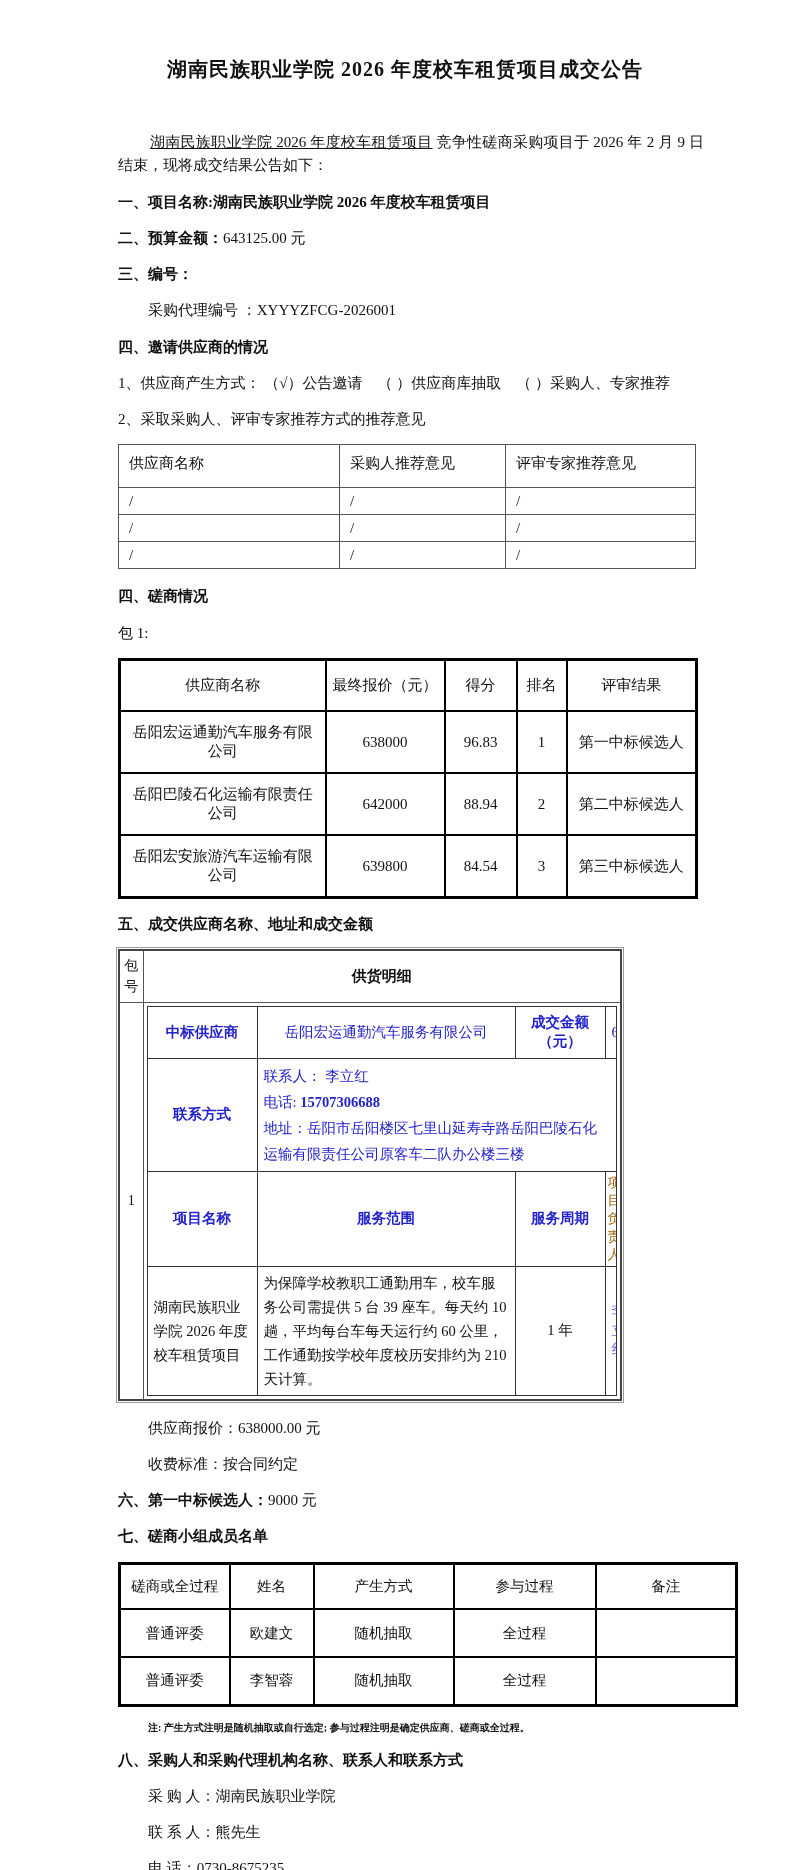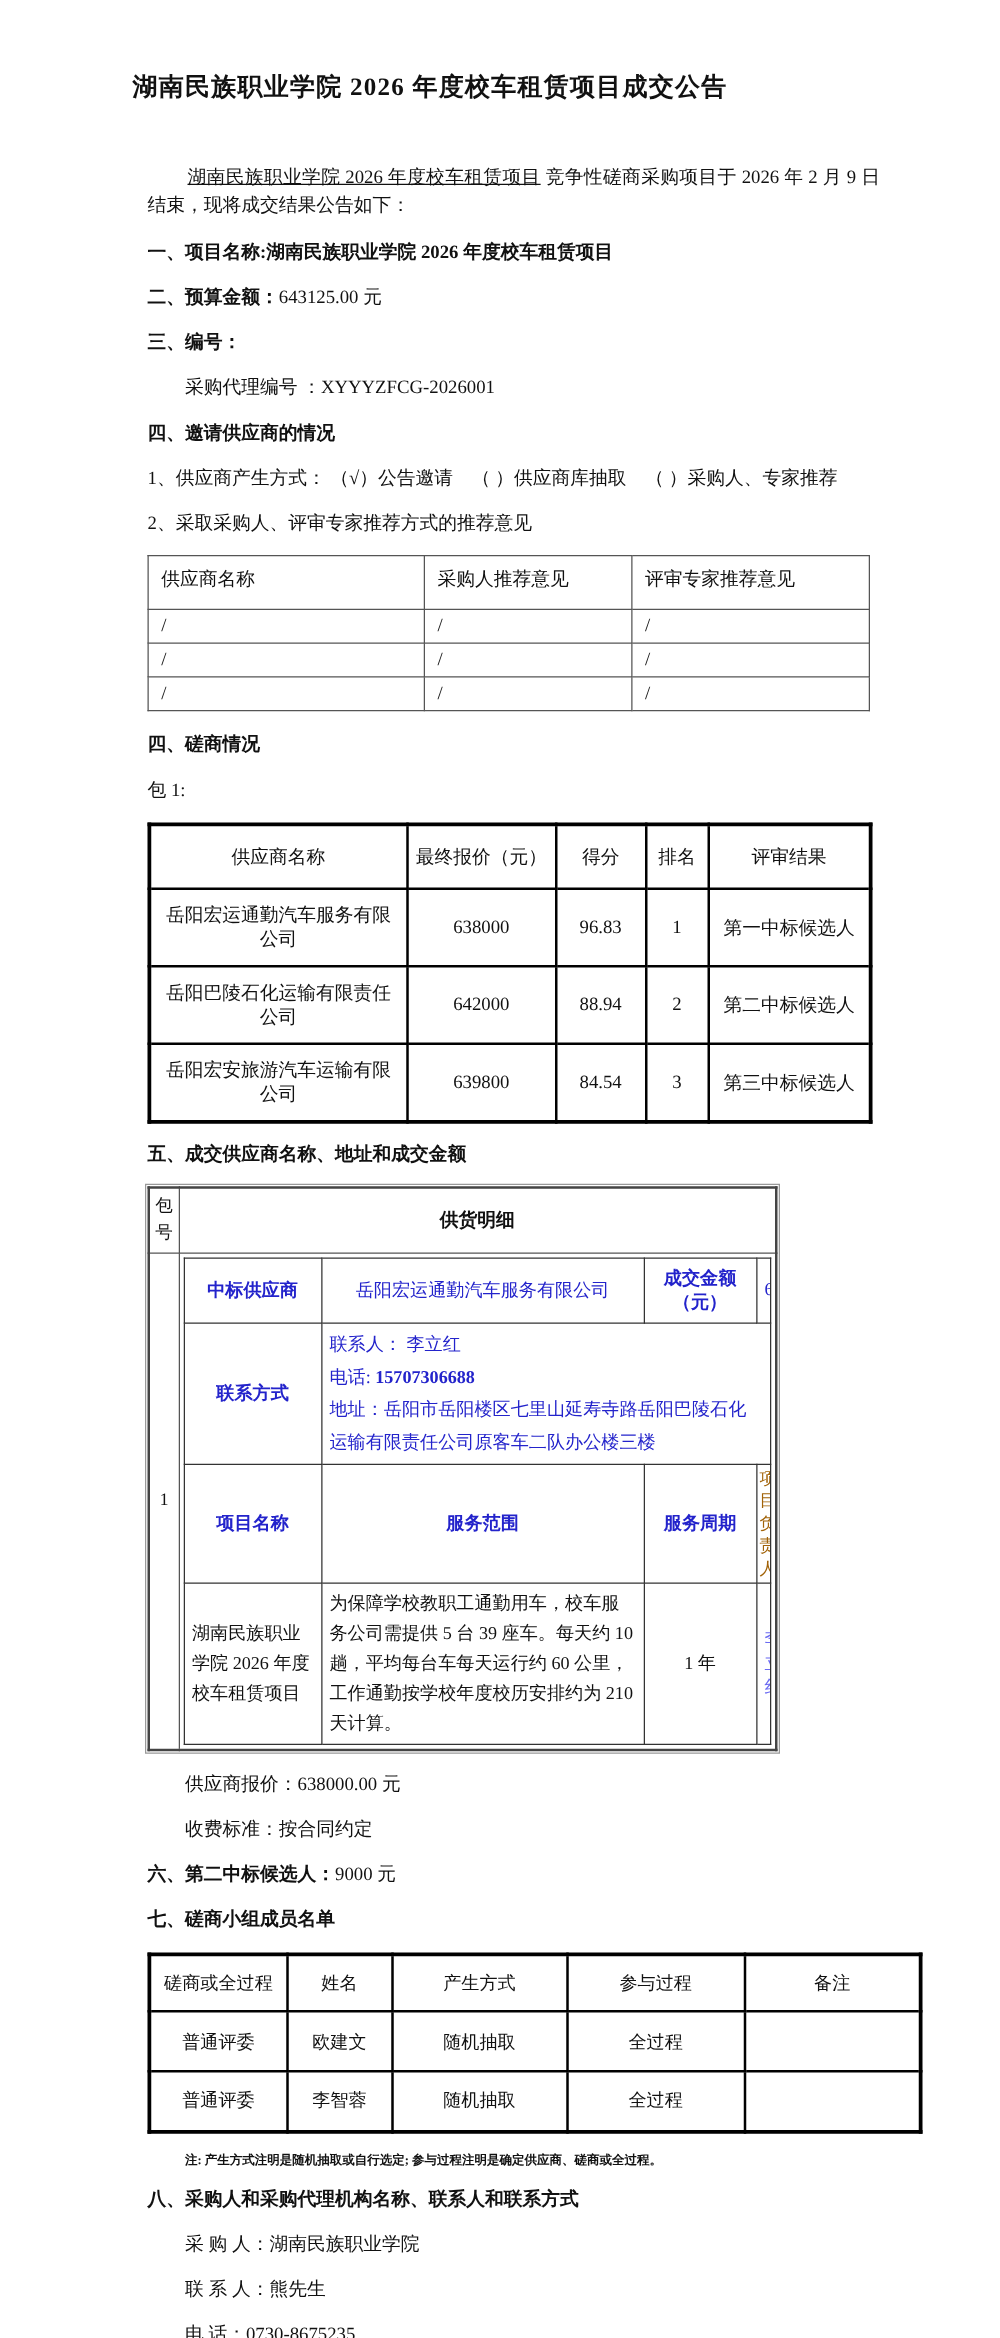--- a/index.html
+++ b/index.html
@@ -5,21 +5,21 @@
   * { box-sizing: border-box; margin: 0; padding: 0; }
   html, body { background: #ffffff; }
   body {
     width: 800px; min-height: 1870px;
     font-family: "Liberation Serif", "DejaVu Serif", serif;
     color: #111; font-size: 15px;
   }
   .page { padding: 40px 96px 24px 118px; position: relative; }
 
   h1.doc-title {
-    font-size: 20px; font-weight: bold; text-align: left;
+    font-size: 20px; font-weight: bold; text-align: center;
     margin: 16px 0 48px; margin-left: -12px; letter-spacing: 1px;
   }
 
   p.line { margin: 0 0 13px; line-height: 1.55; }
   .bold { font-weight: bold; }
   .intro { text-indent: 32px; text-align: justify; line-height: 33px; margin-bottom: 10px; }
   .uline { text-decoration: underline; }
   .indent1 { padding-left: 30px; }
   .sec { font-weight: bold; }
 
@@ -235,21 +235,21 @@
             </tbody>
           </table>
         </td>
       </tr>
     </tbody>
   </table>
 
   <p class="line indent1">供应商报价：638000.00 元</p>
   <p class="line indent1">收费标准：按合同约定</p>
 
-  <p class="line"><span class="bold">六、第二中标候选人：</span><span>9000 元</span></p>
+  <p class="line"><span class="bold">六、第一中标候选人：</span><span>9000 元</span></p>
 
   <p class="line sec">七、磋商小组成员名单</p>
 
   <table class="t-panel">
     <colgroup>
         <col style="width:110px">
         <col style="width:84px">
         <col style="width:140px">
         <col style="width:142px">
         <col>

